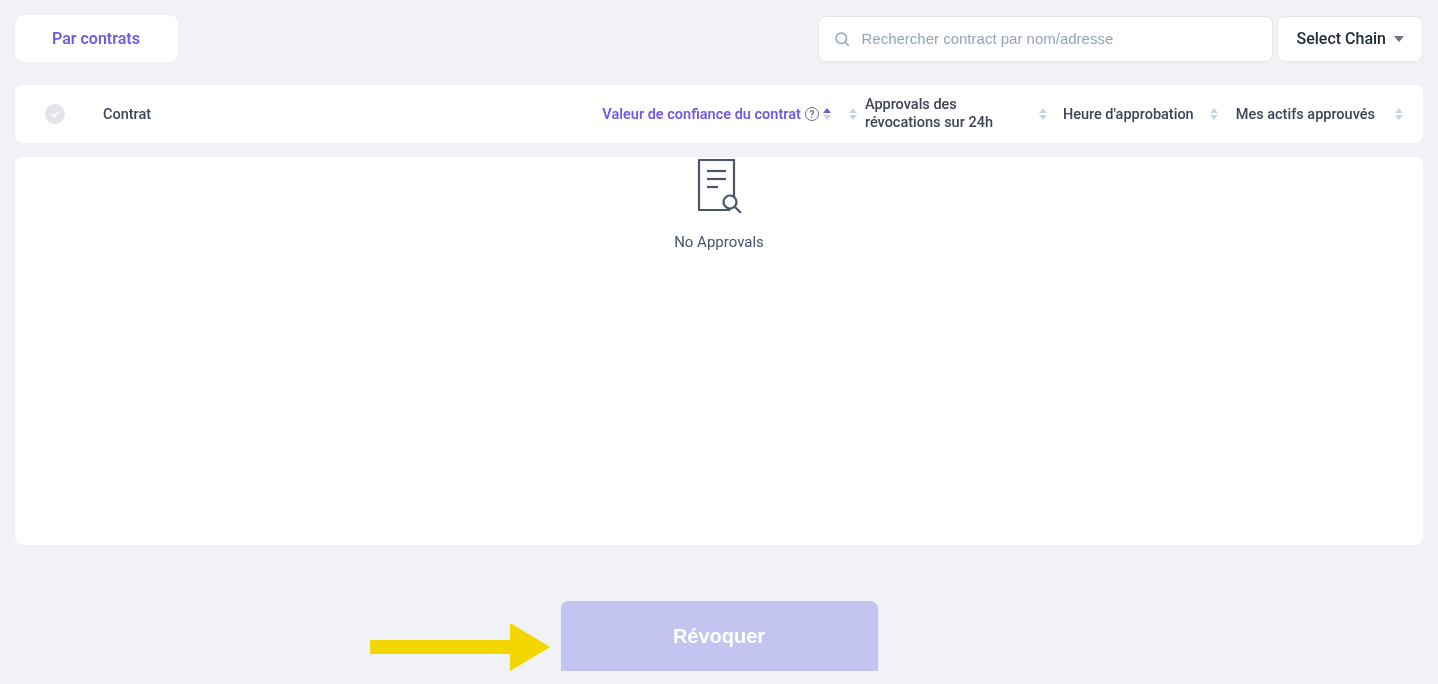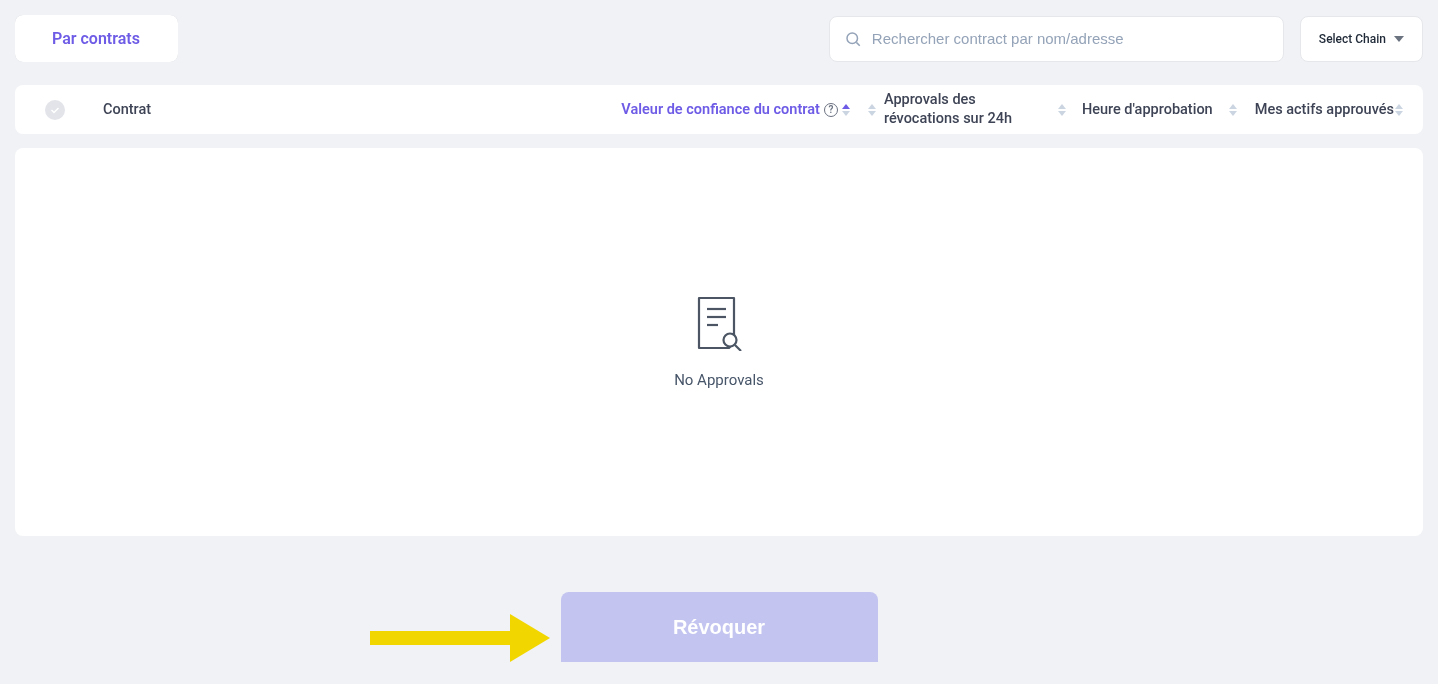--- a/index.html
+++ b/index.html
@@ -31,21 +31,21 @@
     color: #3E4455;
   }
   .tab.active {
     background: #fff;
     color: #6E5CE6;
     border-radius: 8px;
     padding-left: 37px;
   }
   .right-controls {
     display: flex;
-    gap: 16px;
+    gap: 4px;
     align-items: center;
   }
   .search-wrap {
     display: flex;
     align-items: center;
     background: #fff;
     border: 1px solid #E5E7EB;
     border-radius: 8px;
     padding: 0 14px;
     width: 455px;
@@ -64,50 +64,50 @@
   .search-input::placeholder { color: #94a3b8; }
   .chain-select {
     display: flex;
     align-items: center;
     gap: 8px;
     background: #fff;
     border: 1px solid #E5E7EB;
     border-radius: 8px;
     padding: 0 18px;
     height: 46px;
-    font-size: 12px;
+    font-size: 16px;
     font-weight: 500;
     color: #1f2937;
     cursor: pointer;
   }
   .chain-select .caret {
     width: 0; height: 0;
     border-left: 5px solid transparent;
     border-right: 5px solid transparent;
     border-top: 6px solid #6b7280;
   }
   .table-header {
     margin: 23px 15px 0 15px;
     background: #fff;
     border-radius: 8px;
     display: flex;
     align-items: center;
-    height: 49px;
+    height: 58px;
     padding: 0 20px 0 30px;
     font-size: 14.5px;
     color: #3E4455;
     font-weight: 500;
   }
   .th { display: flex; align-items: center; gap: 4px; }
   .th-check { width: 28px; display:flex; align-items:center; }
   .th-contract { flex: 1 1 auto; margin-left: 30px; }
   .th-trust { color: #6E5CE6; font-weight: 600; display:flex; align-items:center; margin-right: 18px;}
   .th-trend { width: 180px; line-height: 1.25; margin-right: 10px;}
   .th-time { display:flex; align-items:center; gap:16px; margin-right: 18px;}
-  .th-assets { display:flex; align-items:center; gap:1px; }
+  .th-assets { display:flex; align-items:center; gap:20px; }
   .sort-icons {
     display: inline-flex;
     flex-direction: column;
     line-height: 0;
     gap: 2px;
   }
   .sort-icons .up {
     width:0;height:0;border-left:4px solid transparent;border-right:4px solid transparent;border-bottom:5px solid #cbd5e1;
   }
   .sort-icons .down {
@@ -125,21 +125,20 @@
   }
   .check-circle svg { stroke:#fff; }
   .empty-panel {
     margin: 14px 15px 0 15px;
     background:#fff;
     border-radius:8px;
     height: 388px;
     display:flex;
     flex-direction:column;
     align-items:center;
-    justify-content:center;
     gap: 20px;
   }
   .empty-text { color:#475569; font-size:15px; }
   .revoke-wrap {
     position: relative;
     margin-top: 56px;
     display:flex;
     justify-content:center;
   }
   .revoke-btn {

